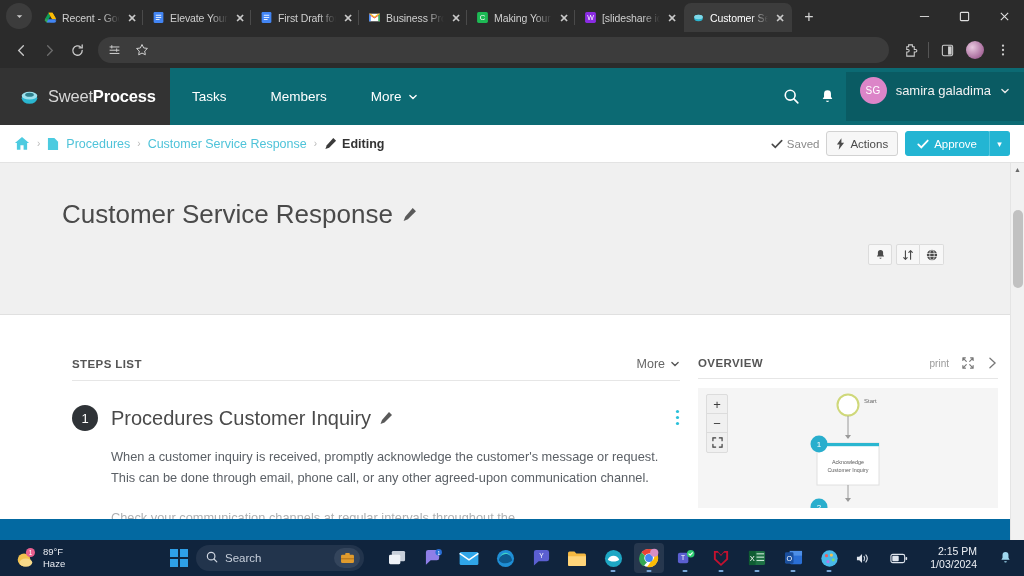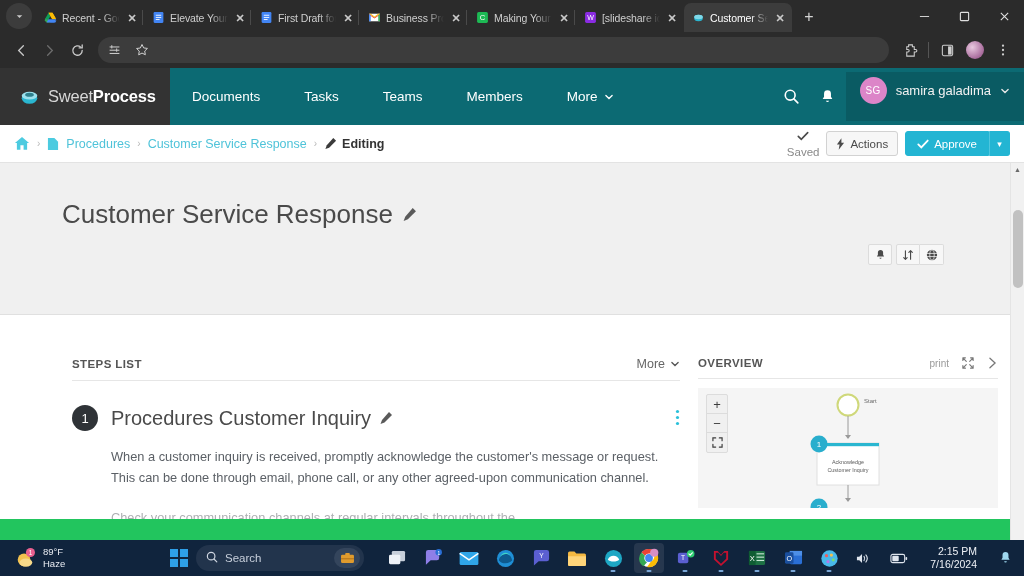--- a/index.html
+++ b/index.html
@@ -78,21 +78,21 @@
     width: 26px; height: 26px; display: flex; align-items: center;
     justify-content: center; color: #cfcfcf; flex: 0 0 auto;
   }
   .tb-sep { width: 1px; height: 16px; background: #555; margin: 0 3px; }
   .profile-av {
     width: 18px; height: 18px; border-radius: 50%;
     background: radial-gradient(circle at 35% 35%, #e9c9e0, #a86b9c 70%, #6d4460);
   }
 
   
-  .app { width: 1024px; height: 508px; position: relative; background: #22c55e; }
+  .app { width: 1024px; height: 508px; position: relative; background: #0369a1; }
 
   .topnav { height: 57px; display: flex; align-items: stretch; background: #0c6a73; }
   .logo-zone {
     width: 170px; background: #333333; display: flex; align-items: center;
     padding-left: 18px; gap: 7px; flex: 0 0 auto;
   }
   .logo-text { font-size: 16.5px; color: #d7d7d7; letter-spacing: -0.2px; white-space: nowrap;}
   .logo-text b { color: #ffffff; font-weight: bold; }
   .nav-items { display: flex; align-items: center; flex: 1 1 auto; }
   .nav-item {
@@ -117,21 +117,21 @@
 
   .breadcrumb-bar {
     height: 38px; background: #ffffff; border-bottom: 1px solid #e3e3e3;
     display: flex; align-items: center; padding: 0 14px 0 14px;
   }
   .bc { display: flex; align-items: center; gap: 7px; font-size: 12.5px; }
   .bc a { color: #4fc3d9; text-decoration: none; }
   .bc .sep { color: #b9b9b9; font-size: 10px; }
   .bc .cur { color: #333; font-weight: bold; display: flex; align-items: center; gap: 5px; }
   .bc-actions { margin-left: auto; display: flex; align-items: center; gap: 7px; }
-  .saved-lbl { color: #8a8a8a; font-size: 11.5px; display: flex; align-items: center; gap: 4px; flex-direction: column; }
+  .saved-lbl { color: #8a8a8a; font-size: 11.5px; display: flex; align-items: center; gap: 4px; }
   .btn {
     height: 25px; border: 1px solid #d2d2d2; border-radius: 3px; background: #f7f7f7;
     color: #4a4a4a; font-size: 11.5px; display: flex; align-items: center;
     padding: 0 9px; gap: 5px; white-space: nowrap;
   }
   .btn-primary {
     background: #23b5d3; border-color: #23b5d3; color: #fff; border-radius: 3px 0 0 3px;
     padding: 0 11px;
   }
   .btn-caret {
@@ -436,27 +436,21 @@
       <svg width="23" height="19" viewBox="0 0 26 22">
         <ellipse cx="13" cy="13" rx="9" ry="6.5" fill="#2ab6d0"></ellipse>
         <ellipse cx="13" cy="10" rx="9" ry="4.5" fill="#9ce0ed"></ellipse>
         <ellipse cx="13" cy="9" rx="5" ry="2.4" fill="#2e7f8c"></ellipse>
       </svg>
       <span class="logo-text"><span>Sweet</span><b>Process</b></span>
     </div>
 
     <div class="nav-items">
       <div class="nav-item">
-          <span>Documents</span>
-        </div>
-      <div class="nav-item">
           <span>Tasks</span>
-        </div>
-      <div class="nav-item">
-          <span>Teams</span>
         </div>
       <div class="nav-item">
           <span>Members</span>
         </div>
       <div class="nav-item">
         <span>More</span>
         <svg width="10" height="10" viewBox="0 0 16 16">
             <path d="M3 5.5l5 5 5-5" fill="none" stroke="#fff" stroke-width="2.1" stroke-linecap="round"></path>
           </svg>
       </div>
@@ -825,21 +819,21 @@
     </span>
     <span class="tray-ic">
       <svg width="18" height="11" viewBox="0 0 19 12">
           <rect x="0.7" y="1.5" width="15" height="9" rx="2" fill="none" stroke="#dfe5ee" stroke-width="1.2"></rect>
           <rect x="2.2" y="3" width="7" height="6" rx="1" fill="#dfe5ee"></rect>
           <rect x="16.6" y="4.4" width="1.8" height="3.2" rx="0.8" fill="#dfe5ee"></rect>
         </svg>
     </span>
     <div class="clock">
       <div>2:15 PM</div>
-      <div>7/16/2024</div>
+      <div>1/03/2024</div>
     </div>
     <span class="tray-ic">
       <svg width="13" height="14" viewBox="0 0 14 16">
           <path d="M7 1.2a3.4 3.4 0 0 1 3.4 3.4v3l1.3 2.3H2.3l1.3-2.3v-3A3.4 3.4 0 0 1 7 1.2z" fill="#9fd8f0"></path>
           <path d="M5.5 11.6a1.5 1.5 0 0 0 3 0z" fill="#9fd8f0"></path>
         </svg>
     </span>
   </div>
 </div>
 

